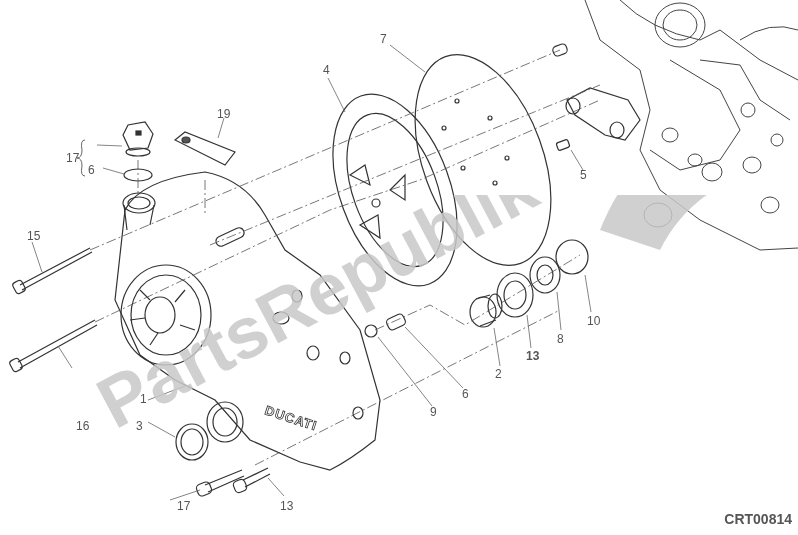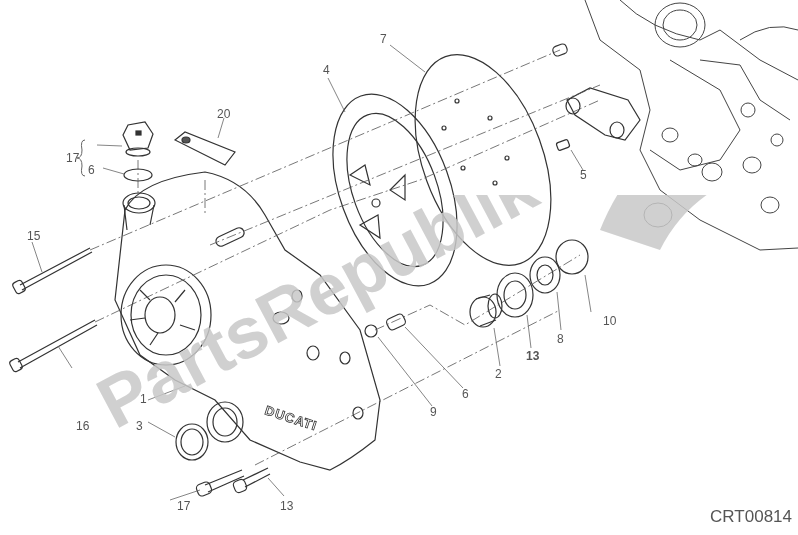--- a/index.html
+++ b/index.html
@@ -1,20 +1,20 @@
 <!DOCTYPE html>
 <html><head>
 <meta charset="utf-8">
 <style>
   html, body { margin: 0; padding: 0; background: #ffffff; }
   body { width: 798px; height: 535px; overflow: hidden; position: relative; font-family: "Liberation Sans", sans-serif; }
   #stage { position: absolute; left: 0; top: 0; width: 798px; height: 535px; }
   svg { position: absolute; left: 0; top: 0; }
   .lbl { position: absolute; font-size: 12px; color: #555555; line-height: 12px; white-space: nowrap; }
-  .code { position: absolute; font-size: 17px; color: #555555; right: 6px; bottom: 8px; }
+  .code { position: absolute; font-size: 14px; color: #555555; right: 6px; bottom: 8px; font-weight: bold; }
   .wm { position: absolute; left: 95px; top: 195px; width: 620px; height: 240px; pointer-events: none; }
 </style>
 </head>
 <body>
 
 <div id="stage">
 
   <svg width="798" height="535" viewBox="0 0 798 535">
     <g fill="none" stroke="#333" stroke-width="1.2">
 
@@ -194,24 +194,24 @@
 
   <span class="lbl" style="left:140px;top:393px;">1</span>
   <span class="lbl" style="left:495px;top:368px;">2</span>
   <span class="lbl" style="left:136px;top:420px;">3</span>
   <span class="lbl" style="left:323px;top:64px;">4</span>
   <span class="lbl" style="left:580px;top:169px;">5</span>
   <span class="lbl" style="left:462px;top:388px;">6</span>
   <span class="lbl" style="left:380px;top:33px;">7</span>
   <span class="lbl" style="left:557px;top:333px;">8</span>
   <span class="lbl" style="left:430px;top:406px;">9</span>
-  <span class="lbl" style="left:587px;top:315px;margin-left:16px;">10</span>
+  <span class="lbl" style="left:587px;top:315px;">10</span>
   <span class="lbl" style="left:66px;top:152px;">17</span>
   <span class="lbl" style="left:88px;top:164px;">6</span>
   <span class="lbl" style="left:526px;top:350px;font-weight:bold;">13</span>
   <span class="lbl" style="left:280px;top:500px;">13</span>
   <span class="lbl" style="left:27px;top:230px;">15</span>
   <span class="lbl" style="left:76px;top:372px;margin-top:48px;">16</span>
   <span class="lbl" style="left:177px;top:500px;">17</span>
-  <span class="lbl" style="left:217px;top:108px;">20</span>
+  <span class="lbl" style="left:217px;top:108px;">19</span>
 
   <span class="code">CRT00814</span>
 </div>
 
 </body></html>

